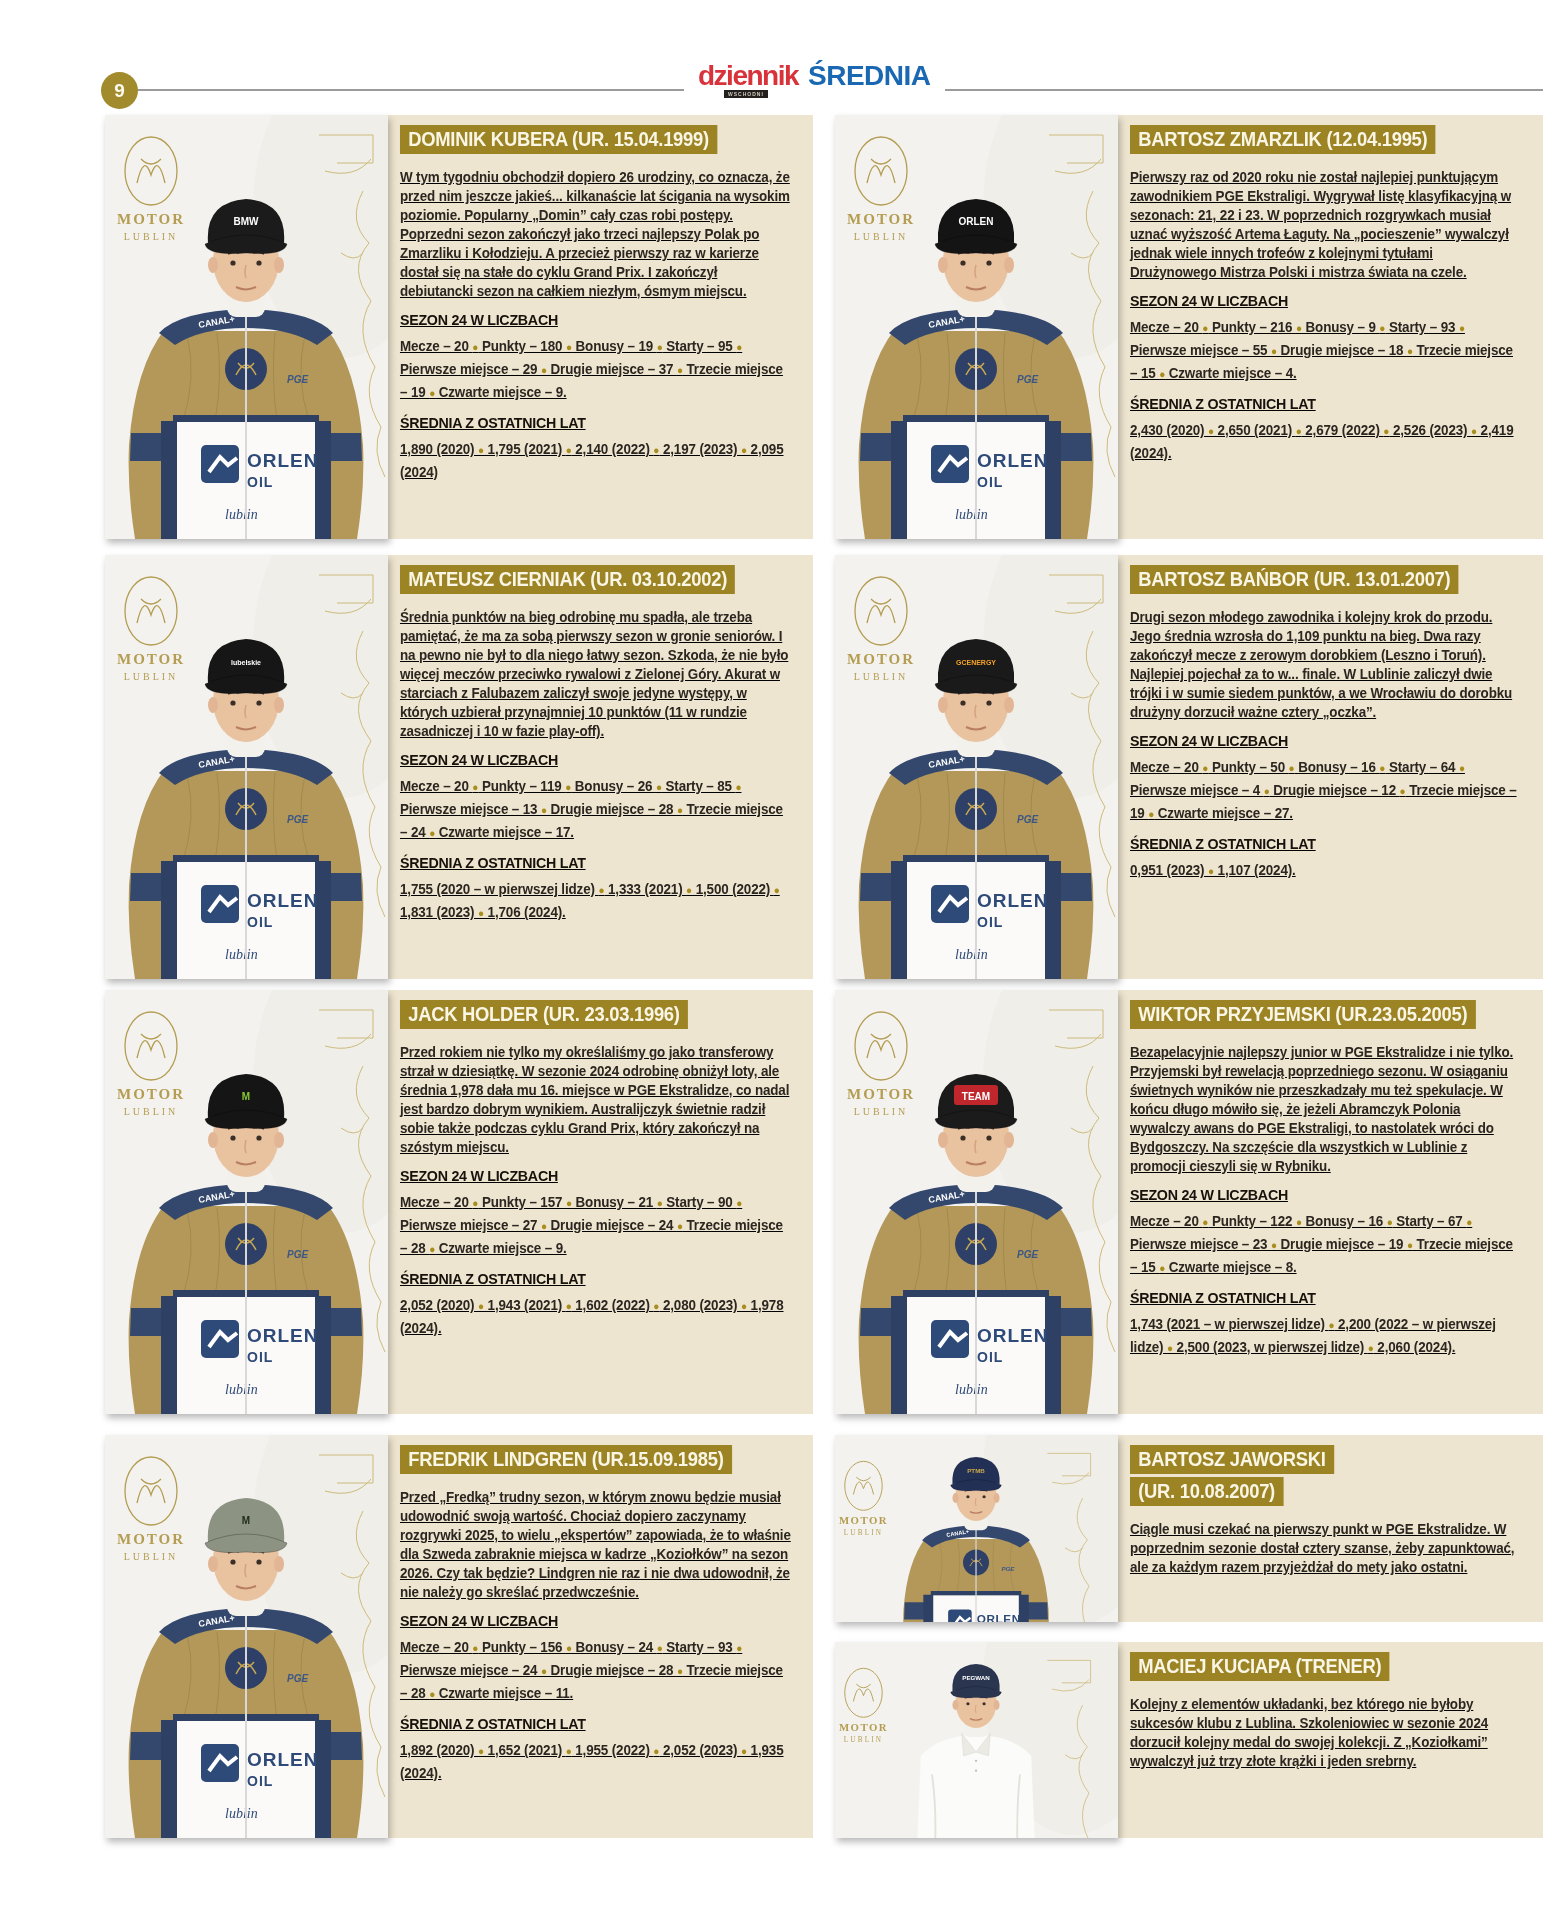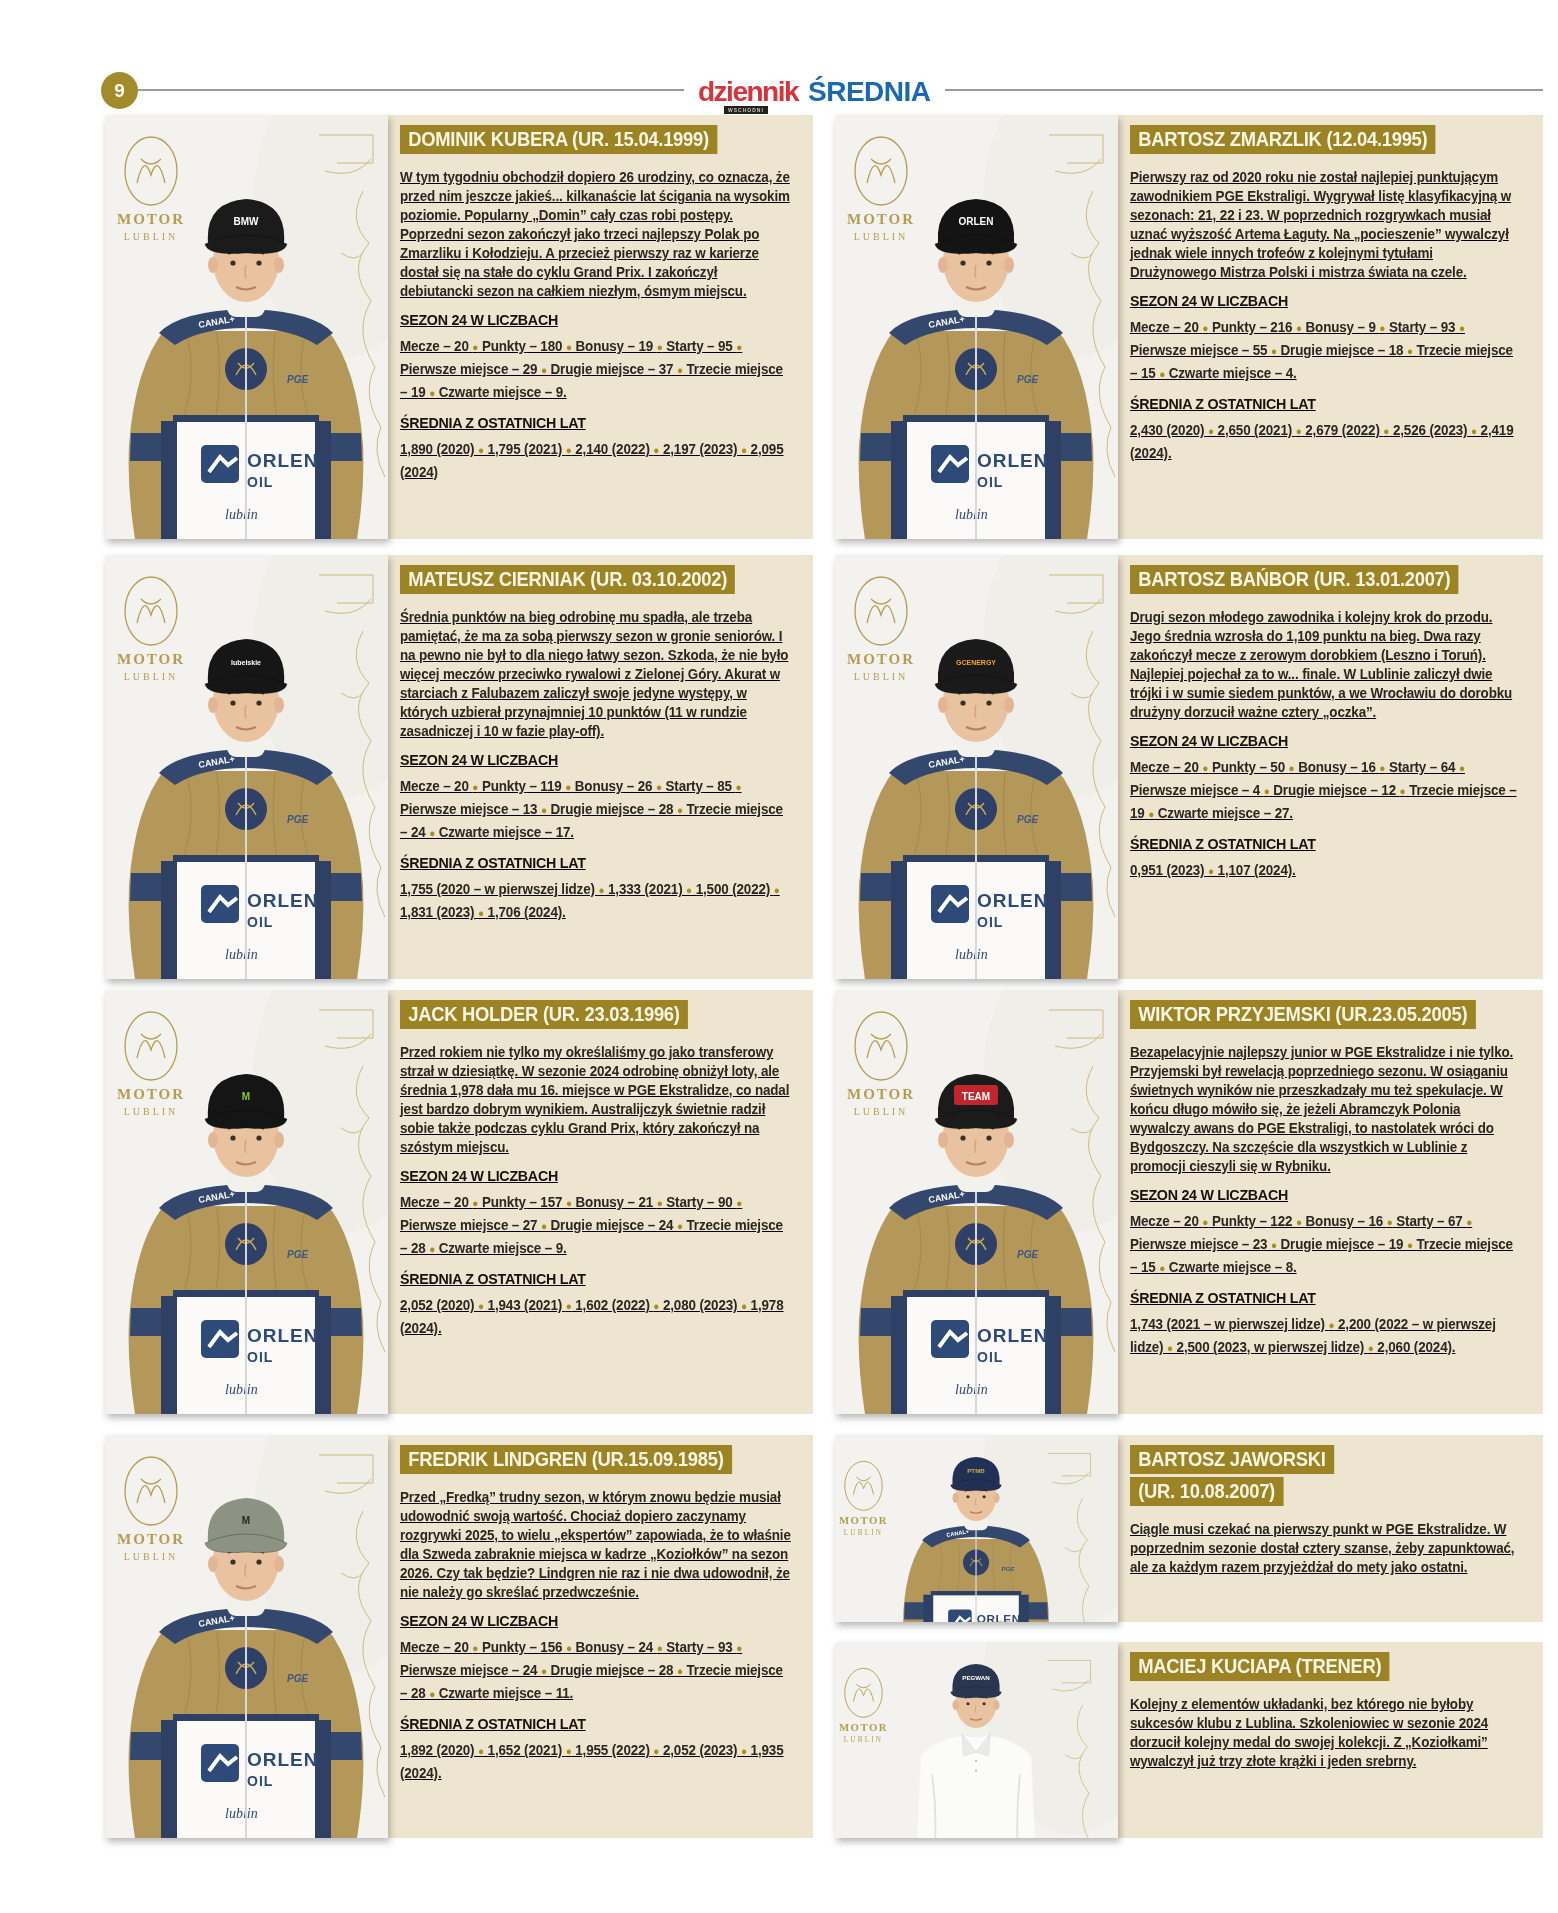--- a/index.html
+++ b/index.html
@@ -9,21 +9,21 @@
   }
   html,body{margin:0;padding:0;background:#ffffff;}
   .sheet{position:relative;width:1558px;height:1913px;background:#fff;
     font-family:"Liberation Sans",sans-serif;overflow:hidden;}
   
   .rule{position:absolute;top:89px;left:138px;width:1405px;height:2px;background:#9b9b9b;}
   .pagenum{position:absolute;left:101px;top:72px;width:37px;height:37px;border-radius:50%;
     background:#a28b2c;color:#fdfbf0;font-weight:bold;font-size:19px;line-height:37px;
     text-align:center;}
   .masthead{position:absolute;top:60px;left:684px;background:#fff;padding:0 14px;height:48px;
-    display:flex;align-items:flex-end;gap:10px;}
+    display:flex;align-items:flex-start;gap:10px;}
   .brand-wrap{position:relative;display:inline-block;}
   .brand{color:var(--red);font-weight:bold;font-size:28px;letter-spacing:-1.5px;}
   .brand-badge{position:absolute;left:26px;top:30px;background:#23201d;color:#cfc8bd;
     font-size:5px;letter-spacing:1px;padding:1px 4px;font-weight:bold;}
   .section{color:var(--blue);font-weight:bold;font-size:28px;letter-spacing:-0.5px;}
   
   .card{position:absolute;display:flex;align-items:stretch;}
   .photo{width:283px;flex:none;background:var(--photobg);position:relative;overflow:hidden;
     box-shadow:2px 4px 7px rgba(0,0,0,.28);}
   .photo svg{display:block;}

